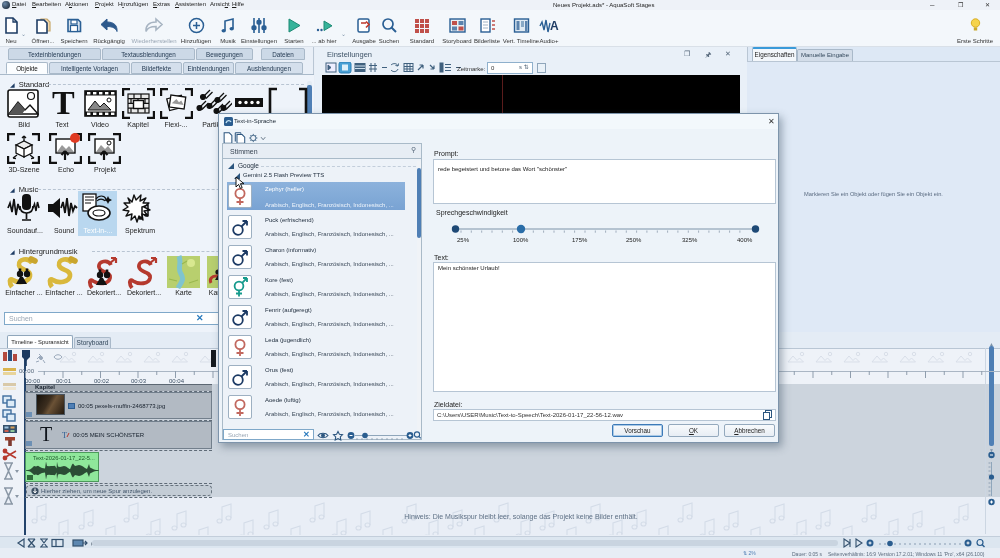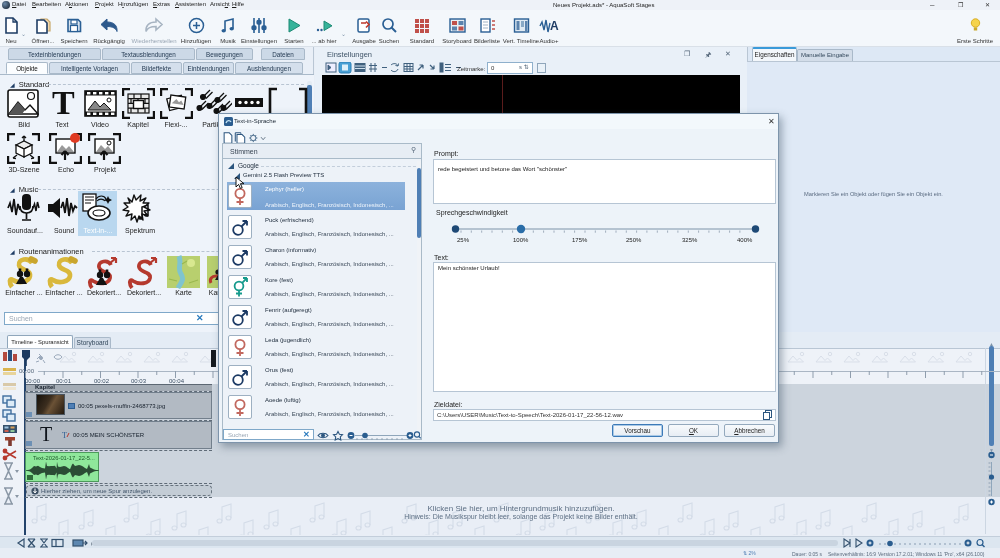--- a/index.html
+++ b/index.html
@@ -412,21 +412,21 @@
         <path d="M20 26V15l6-2v10" fill="none" stroke="#111" stroke-width="1.5"></path>
         <ellipse cx="18.4" cy="26.2" rx="2.1" ry="1.6" fill="#111"></ellipse>
         <ellipse cx="24.4" cy="23.2" rx="2.1" ry="1.6" fill="#111"></ellipse>
       </svg>
     </div>
  <div class="itlbl" style="left:4px;top:180px;width:42px;">Soundauf...</div>
  <div class="itlbl" style="left:48px;top:180px;width:32px;">Sound</div>
  <div class="itlbl" style="left:80px;top:180px;width:36px;color:#fff;">Text-in-...</div>
  <div class="itlbl" style="left:122px;top:180px;width:36px;">Spektrum</div>
 
- <div class="sechdr" style="left:10px;top:200px;">Routenanimationen</div>
+ <div class="sechdr" style="left:10px;top:200px;">Hintergrundmusik</div>
  <div class="abs" style="left:92px;top:204px;width:212px;height:1px;border-top:1px dashed #b8c4d2;"></div>
  <div class="abs" style="left:7px;top:208px;">
       <svg width="33" height="34" viewBox="0 0 33 34">
         <path d="M25 8C21 2 11 4 12 10c1 6 12 4 11 11-1 6-11 8-17 4-4-3-4 3-1 7" fill="none" stroke="#d9b83c" stroke-width="4.6"></path>
         <rect x="21" y="2" width="10" height="6" rx="3" fill="#c9a52e" transform="rotate(25 26 5)"></rect>
         <g fill="#111">
           <circle cx="13" cy="19" r="3.2"></circle>
           <circle cx="20" cy="19" r="3.2"></circle>
           <rect x="11.7" y="13.5" width="2.6" height="3.5"></rect>
           <rect x="18.7" y="13.5" width="2.6" height="3.5"></rect>
@@ -591,21 +591,20 @@
       <use href="#nte" x="538" y="25"></use>
       <use href="#nte" x="584" y="18"></use>
       <use href="#nte" x="630" y="24"></use>
       <use href="#nte" x="676" y="17"></use>
       <use href="#nte" x="722" y="25"></use>
       <use href="#nte" x="768" y="18"></use>
       <use href="#nte" x="814" y="24"></use>
       <use href="#nte" x="860" y="17"></use>
       <use href="#nte" x="906" y="25"></use>
  </svg>
- <div class="abs" style="left:42px;top:172px;width:958px;text-align:center;font-size:8px;color:#5d6f84;">Klicken Sie hier, um Hintergrundmusik hinzuzufügen.</div>
     <div class="abs" style="left:42px;top:181px;width:958px;text-align:center;font-size:7px;color:#5d6f84;">Hinweis: Die Musikspur bleibt leer, solange das Projekt keine Bilder enthält.</div>
 
  <div class="abs" style="left:985px;top:16px;width:1px;height:186px;background:#ccd6e2;"></div>
  <div class="abs" style="left:989px;top:9px;font-size:5px;color:#7d93a9;">▲</div>
  <div class="abs" style="left:989px;top:14px;width:5px;height:100px;background:#4f7fb5;border-radius:2px;"></div>
  <div class="abs" style="left:989px;top:115px;font-size:5px;color:#7d93a9;">▼</div>
  <svg class="abs" style="left:986px;top:117px;" width="12" height="80" viewBox="0 0 12 80">
   <circle cx="5.5" cy="6" r="3.2" fill="#2a5d8f"></circle>
       <path d="M4 6h3" stroke="#fff" stroke-width="1"></path>
   <path d="M5.5 13v34" stroke="#8fa6bb" stroke-width="1"></path>

